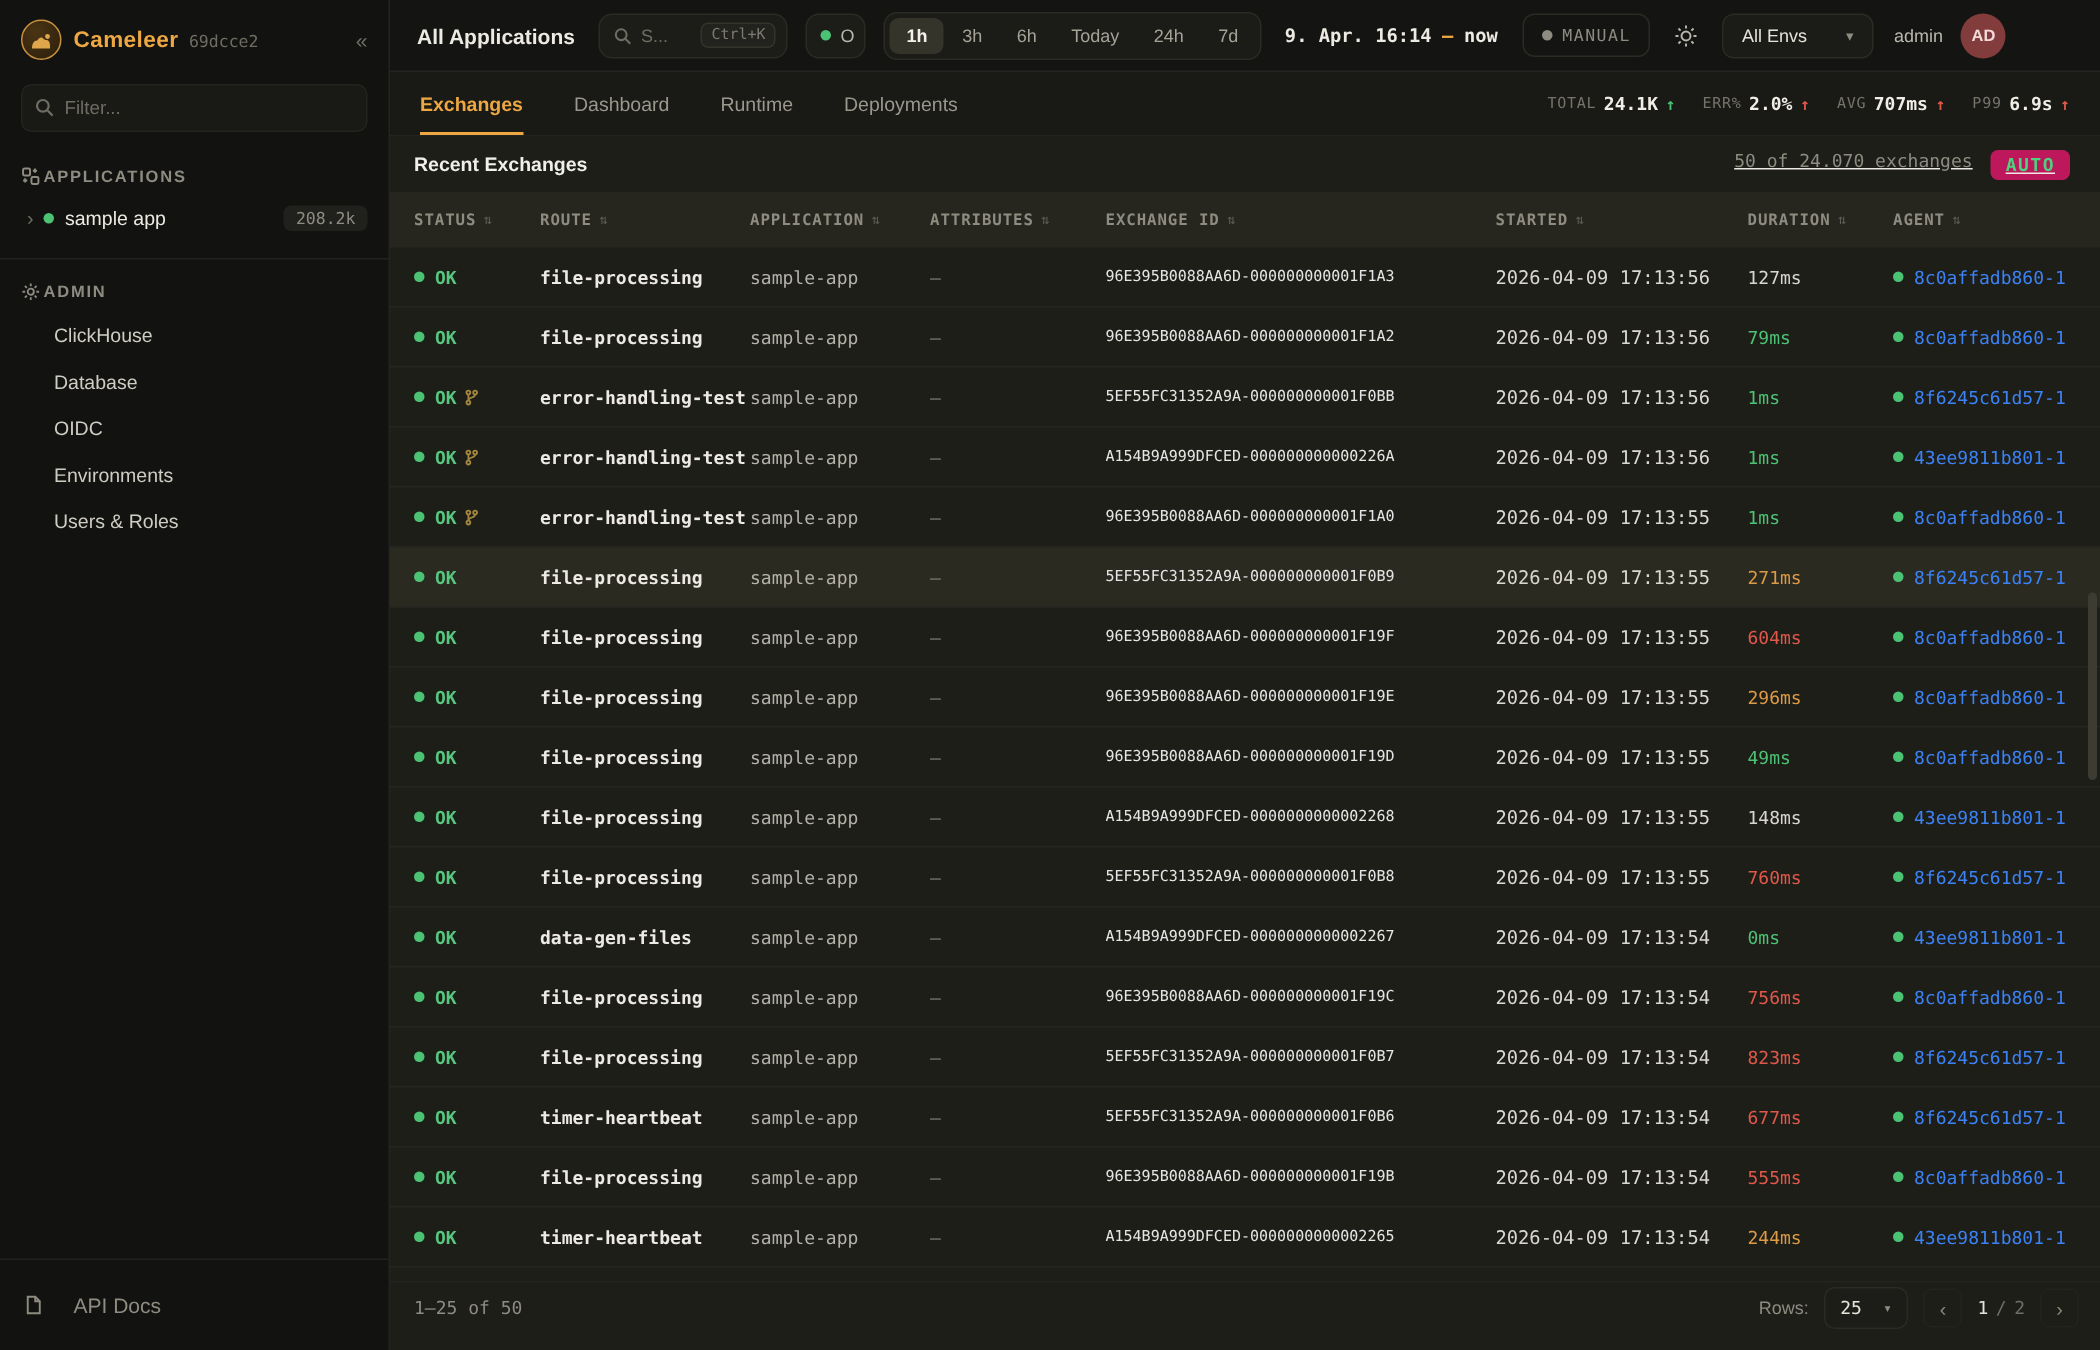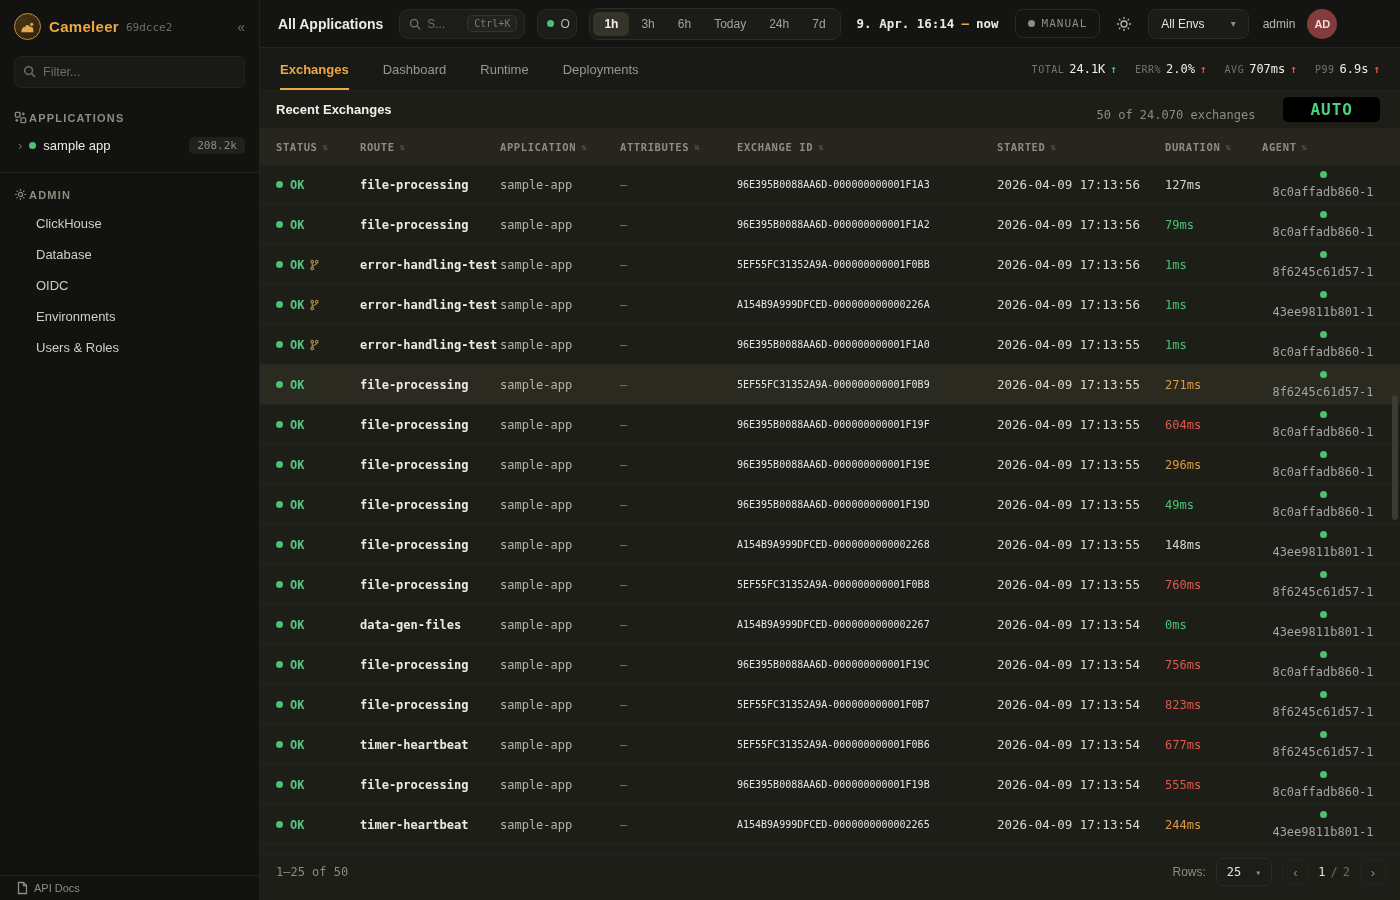--- a/index.html
+++ b/index.html
@@ -28,21 +28,21 @@
   .filter-wrap input::placeholder{color:var(--muted2);}
   .section-head{display:flex;align-items:center;gap:2px;padding:9px 16px 7px 14px;color:var(--muted);font-size:11px;font-weight:bold;letter-spacing:1.2px;}
   .app-item{display:flex;align-items:center;gap:7px;padding:6px 14px 6px 18px;cursor:pointer;}
   .chev{color:var(--muted2);font-size:13px;}
   .dot{width:7px;height:7px;border-radius:50%;background:var(--green);display:inline-block;flex:0 0 auto;}
   .app-label{font-size:13px;color:var(--txt);}
   .badge{margin-left:auto;background:#20201c;border-radius:5px;padding:2px 8px;font-family:"DejaVu Sans Mono",monospace;font-size:11px;color:var(--muted);text-align:center;}
   .divider{height:1px;background:var(--border-soft);margin:12px 0 6px 0;}
   .nav-item{padding:8px 16px 8px 36px;font-size:13px;color:#cfcdc3;cursor:pointer;}
   .side-spacer{flex:1;}
-  .side-footer{border-top:1px solid var(--border-soft);padding:5px 16px;display:flex;align-items:center;gap:5px;color:var(--muted);font-size:11px;cursor:pointer;}
+  .side-footer{border-top:1px solid var(--border-soft);padding:22px 16px;display:flex;align-items:center;gap:20px;color:var(--muted);font-size:14px;cursor:pointer;}
 
   
   .main{flex:1;display:flex;flex-direction:column;min-width:0;}
 
   .topbar{height:48px;background:var(--bg-top);border-bottom:1px solid var(--border-soft);display:flex;align-items:center;padding:0 16px 0 18px;gap:12px;}
   .page-title{font-size:14px;font-weight:bold;color:var(--txt);margin-right:4px;white-space:nowrap;}
   .search-pill{display:flex;align-items:center;height:30px;background:#1c1c18;border:1px solid var(--border);border-radius:9px;padding:0 7px 0 9px;gap:6px;}
   .search-pill input{width:34px;background:transparent;border:none;outline:none;color:var(--txt-soft);font-size:12px;}
   .search-pill input::placeholder{color:var(--muted2);}
   .kbd{border:1px solid #34342c;background:#22221e;border-radius:5px;padding:2px 6px;font-family:"DejaVu Sans Mono",monospace;font-size:10px;color:#7c7a70;}
@@ -60,51 +60,51 @@
   .user-name{font-size:12px;color:#b9b7ac;margin-left:2px;white-space:nowrap;}
   .avatar{width:30px;height:30px;border-radius:50%;background:#833c3c;color:#f3dada;font-size:11px;font-weight:bold;display:flex;align-items:center;justify-content:center;cursor:pointer;flex:0 0 auto;}
 
   .tabs-row{height:43px;background:var(--bg-tabs);border-bottom:1px solid var(--border-soft);display:flex;align-items:stretch;padding:0 20px;}
   .tab-bar{display:flex;align-items:stretch;gap:34px;}
   .tab{display:flex;align-items:center;font-size:13px;color:#9a988c;cursor:pointer;border-bottom:2px solid transparent;padding-top:2px;}
   .tab.active{color:var(--accent);font-weight:bold;border-bottom-color:var(--accent);}
   .stats-strip{margin-left:auto;display:flex;align-items:center;gap:18px;}
   .stat{display:flex;align-items:center;gap:5px;font-family:"DejaVu Sans Mono",monospace;}
   .stat-label{font-size:10px;color:#76746a;letter-spacing:.5px;}
-  .stat-value{font-size:12px;font-weight:normal;color:#f0eee6;}
+  .stat-value{font-size:12px;font-weight:bold;color:#f0eee6;}
   .stat-arrow{font-size:11px;font-weight:bold;}
   .stat-arrow.good{color:var(--green);}
   .stat-arrow.bad{color:var(--red);}
 
   .toolbar{height:37px;display:flex;align-items:center;padding:0 20px 0 16px;background:var(--bg-main);}
   .toolbar-title{font-size:13px;font-weight:bold;color:#f0efe9;}
-  .toolbar-right{margin-left:auto;display:flex;align-items:flex-end;gap:28px;}
+  .toolbar-right{margin-left:auto;display:flex;align-items:flex-start;gap:12px;text-decoration:underline;}
   .count-text{font-family:"DejaVu Sans Mono",monospace;font-size:12px;color:var(--muted);}
-  .auto-badge{background:#000000;color:#4ed17e;font-family:"DejaVu Sans Mono",monospace;font-size:16px;font-weight:bold;letter-spacing:1px;border-radius:5px;padding:3px 27px;cursor:pointer;border:none;}
+  .auto-badge{background:#be185d;color:#4ed17e;font-family:"DejaVu Sans Mono",monospace;font-size:12px;font-weight:bold;letter-spacing:1px;border-radius:5px;padding:3px 10px;cursor:pointer;border:none;}
 
   .grid-row{display:grid;grid-template-columns:84px 140px 120px 117px 260px 168px 97px 1fr;align-items:center;padding:0 16px;}
   .table-header{height:37px;background:var(--bg-band);}
   .th{display:flex;align-items:center;gap:5px;font-family:"DejaVu Sans Mono",monospace;font-size:10.5px;font-weight:bold;letter-spacing:.6px;color:var(--muted);cursor:pointer;white-space:nowrap;}
   .sort{font-size:9px;color:#5f5d54;font-weight:normal;}
   .table-body{flex:1;overflow:hidden;position:relative;}
   .data-row{height:40px;border-bottom:1px solid #262621;cursor:pointer;}
   .data-row.highlighted{background:#2a2a21;}
   .cell{font-family:"DejaVu Sans Mono",monospace;font-size:12px;white-space:nowrap;overflow:hidden;text-overflow:ellipsis;display:flex;align-items:center;gap:7px;}
   .ok-text{color:#57c77f;font-weight:bold;}
   .fork{display:flex;align-items:center;margin-left:-1px;}
   .cell.route{color:#eceae2;font-weight:bold;font-size:12px;}
   .cell.app{color:#b5b3a8;}
   .cell.attrs{color:#7c7a70;}
   .cell.exid{color:#e5e5e5;font-size:10px;}
   .cell.started{color:#dbd9cf;font-size:12.5px;}
   .cell.dur.green{color:var(--green);}
   .cell.dur.neutral{color:var(--neutral);}
   .cell.dur.orange{color:var(--amber);}
   .cell.dur.red{color:var(--red);}
-  .cell.agent{color:#a3a3a3;flex-direction:column;}
+  .cell.agent{color:#3b82f6;}
   .scroll-thumb{position:absolute;right:2px;top:230px;width:6px;height:125px;border-radius:3px;background:#3c3c33;cursor:grab;}
 
   .table-footer{height:46px;border-top:1px solid var(--border-soft);display:flex;align-items:center;padding:0 14px 11px 16px;background:var(--bg-main);margin-top:auto;}
   .range-text{font-family:"DejaVu Sans Mono",monospace;font-size:12px;color:var(--muted);}
   .footer-right{margin-left:auto;display:flex;align-items:center;gap:10px;}
   .rows-label{font-size:12px;color:var(--muted);}
   .rows-select{display:flex;align-items:center;gap:14px;border:1px solid var(--border);background:#1c1c18;border-radius:7px;padding:6px 10px;font-family:"DejaVu Sans Mono",monospace;font-size:12px;color:#e5e3da;cursor:pointer;}
   .pg-btn{width:26px;height:26px;border:1px solid var(--border-soft);background:transparent;border-radius:6px;color:#8a8878;font-size:13px;cursor:pointer;display:flex;align-items:center;justify-content:center;}
   .page-ind{font-family:"DejaVu Sans Mono",monospace;font-size:12px;color:var(--muted2);display:flex;gap:5px;}
   .page-ind .cur{color:#e5e3da;}

